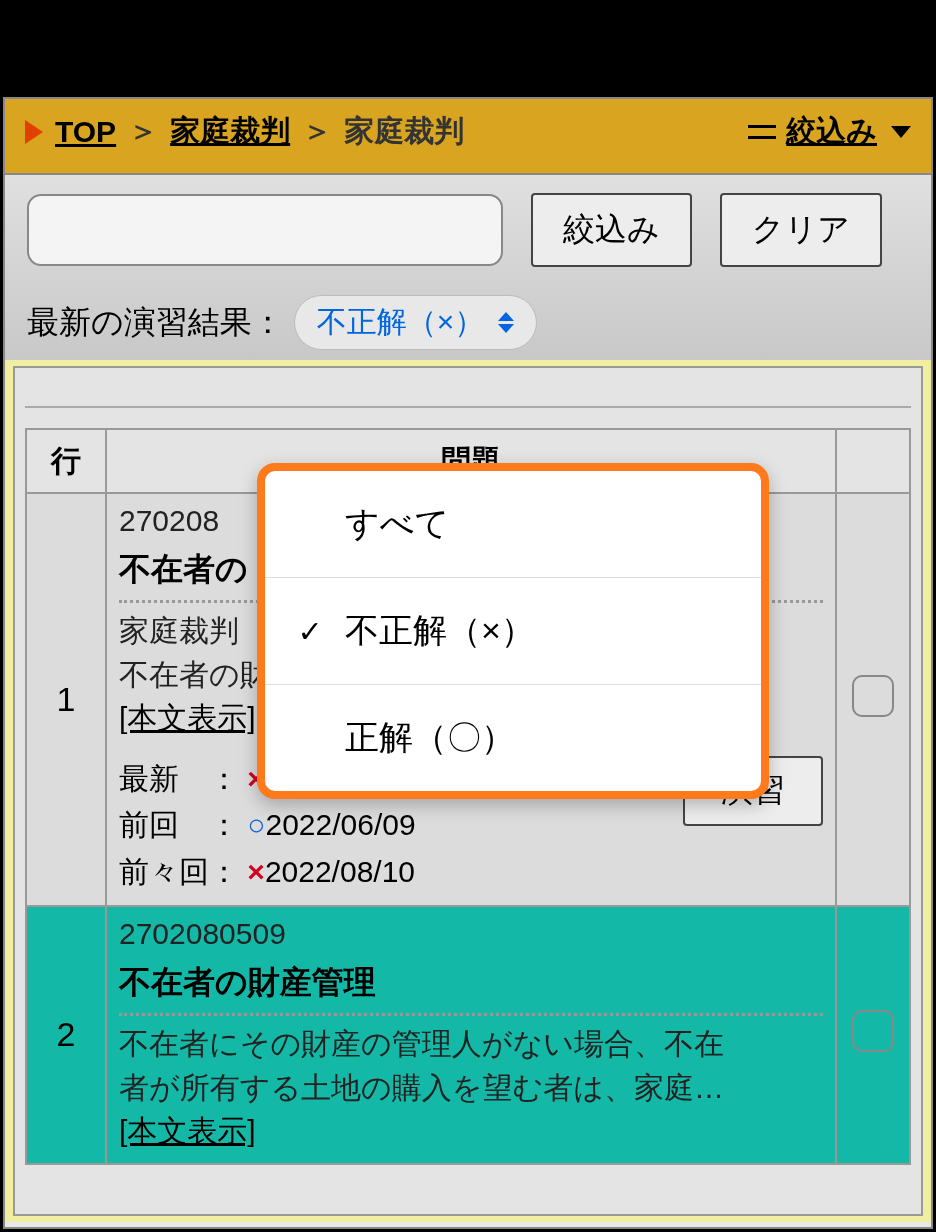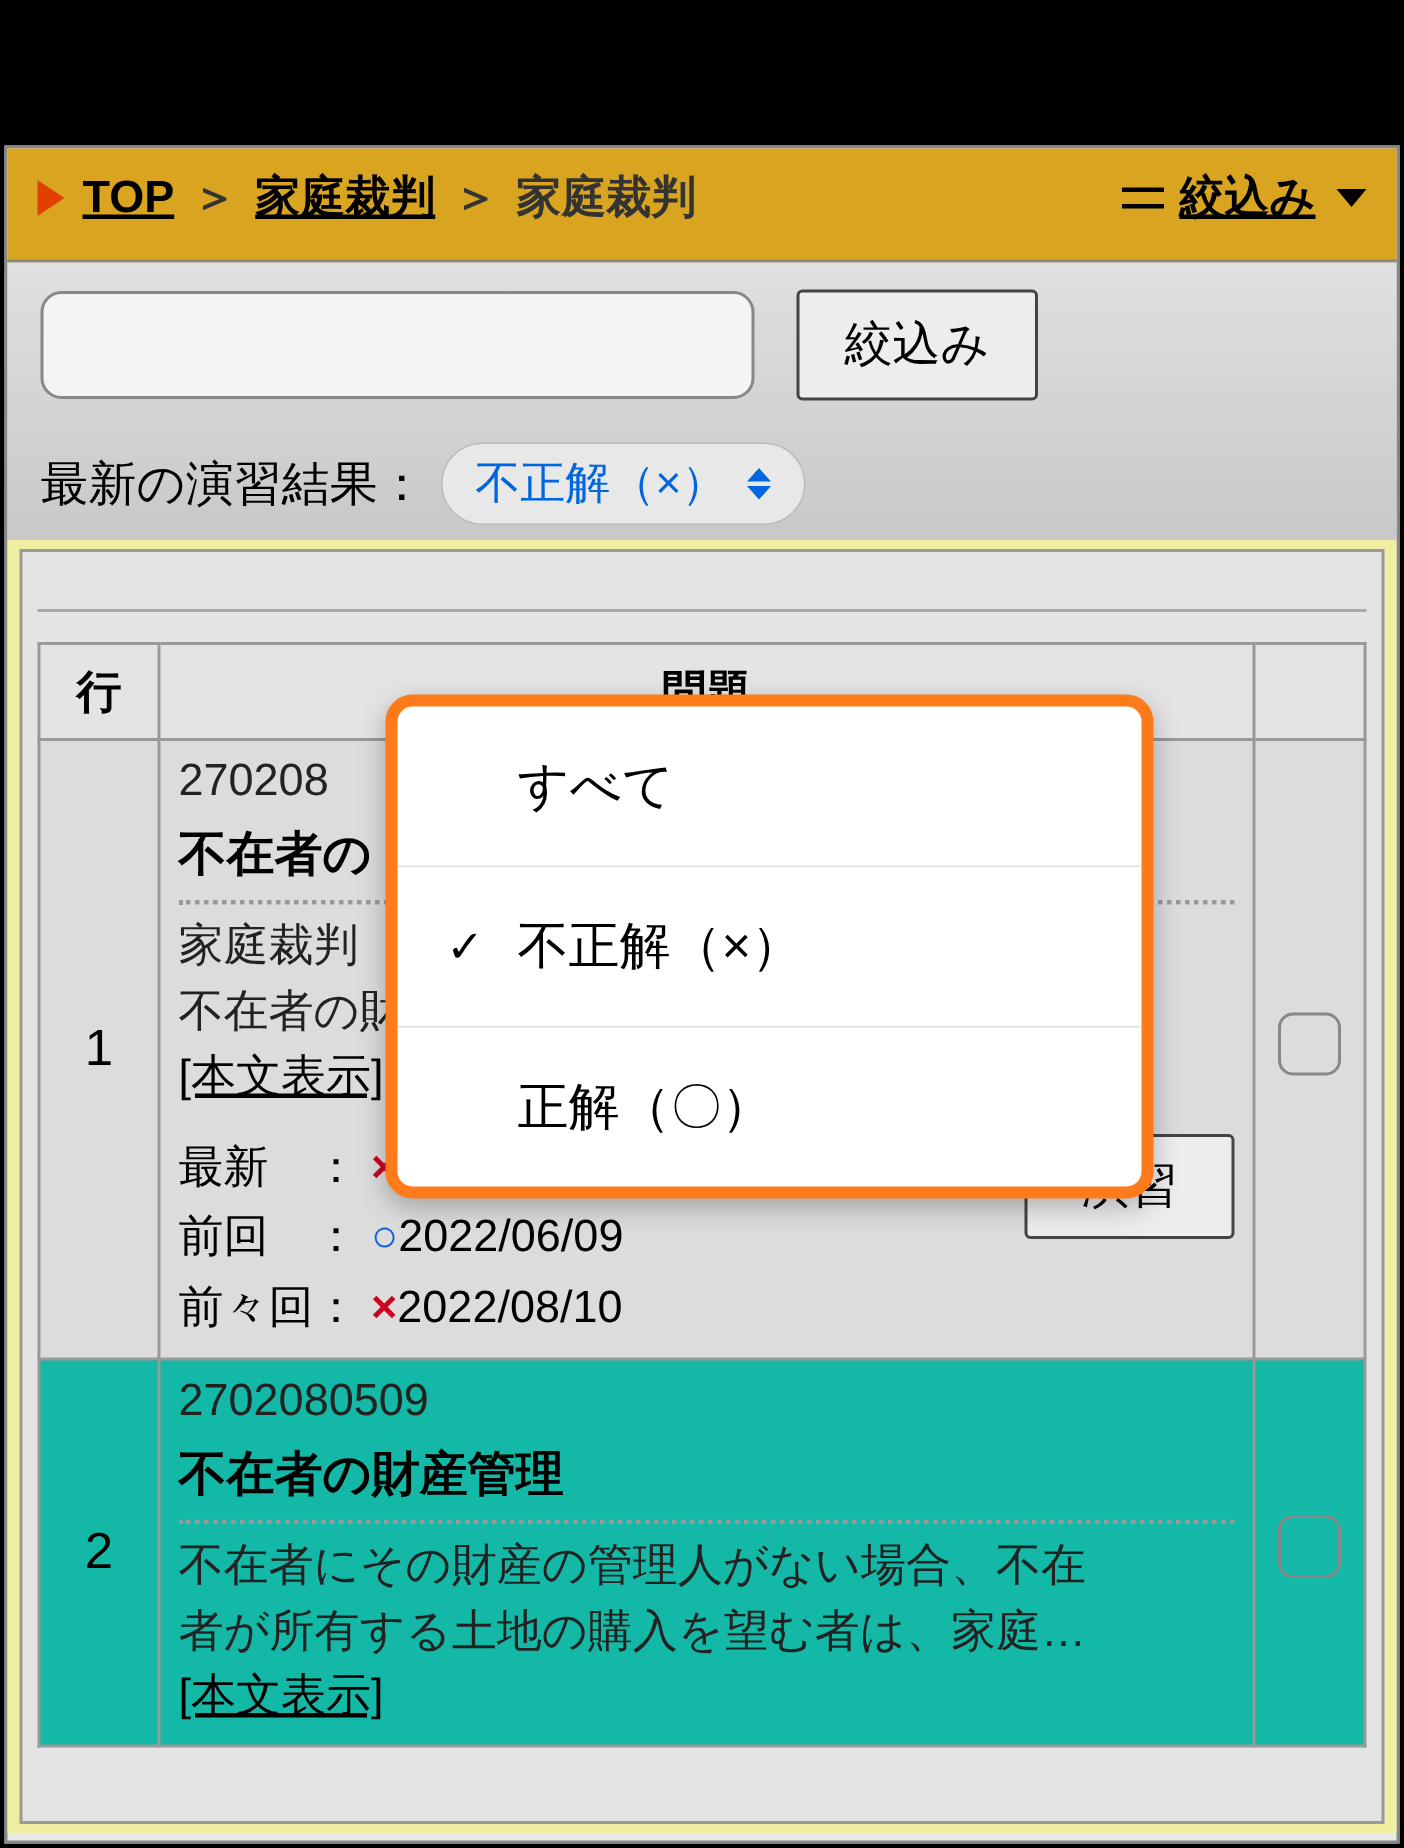--- a/index.html
+++ b/index.html
@@ -247,20 +247,21 @@
       <span class="sliders-icon"></span>
       <span>絞込み</span>
       <span class="tri-down"></span>
     </div>
   </div>
 
   <div class="toolbar">
     <div class="toolbar-row1">
       <input class="search-input" type="text" style="">
       <button class="btn">絞込み</button>
+      <button class="btn">クリア</button>
     </div>
     <div class="toolbar-row2">
       <span>最新の演習結果：</span>
       <span class="select-pill">
         <span>不正解（×）</span>
         <span class="updown">
           <span class="tri-sm-up"></span>
           <span class="tri-sm-down"></span>
         </span>
       </span>

